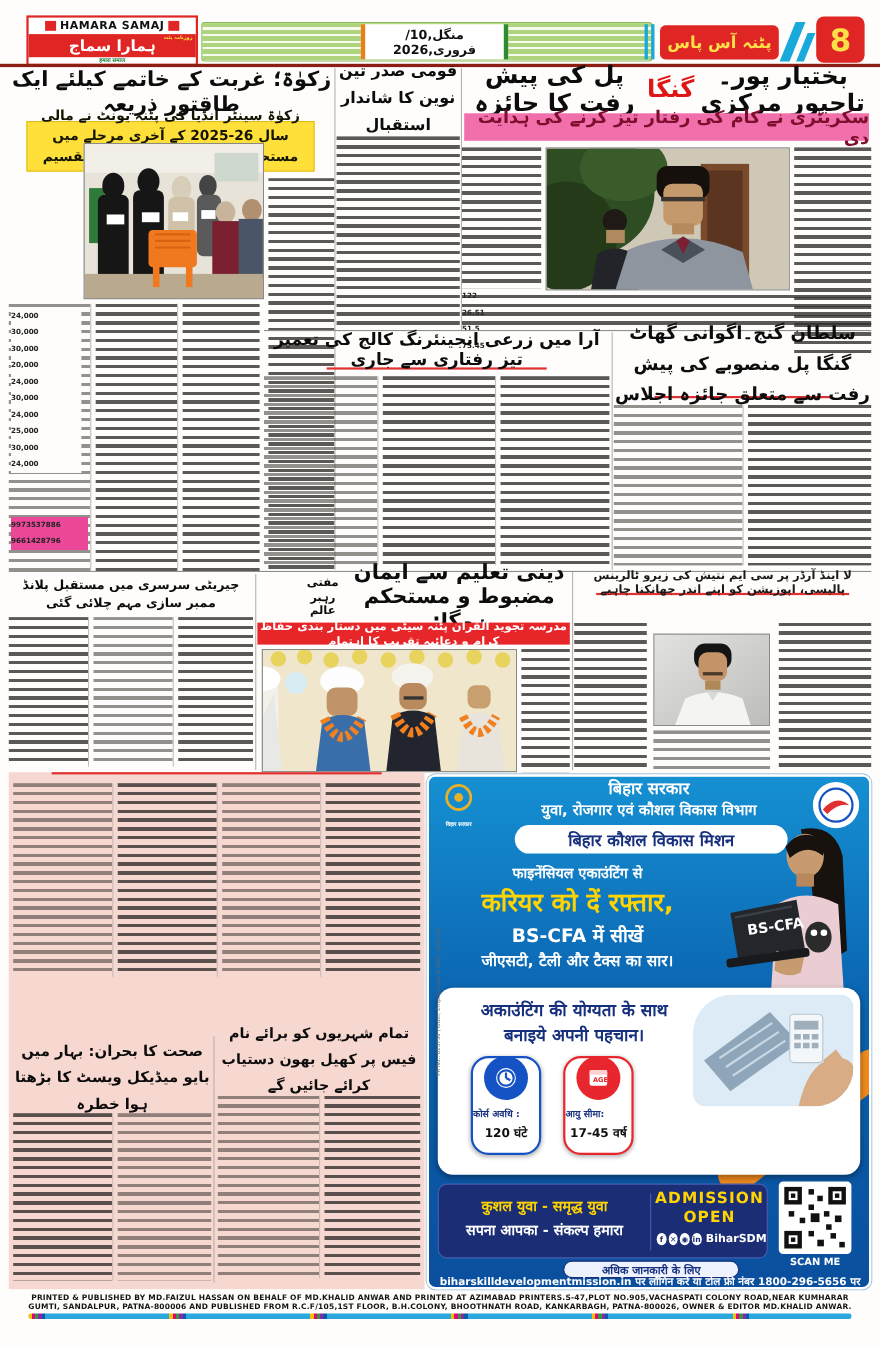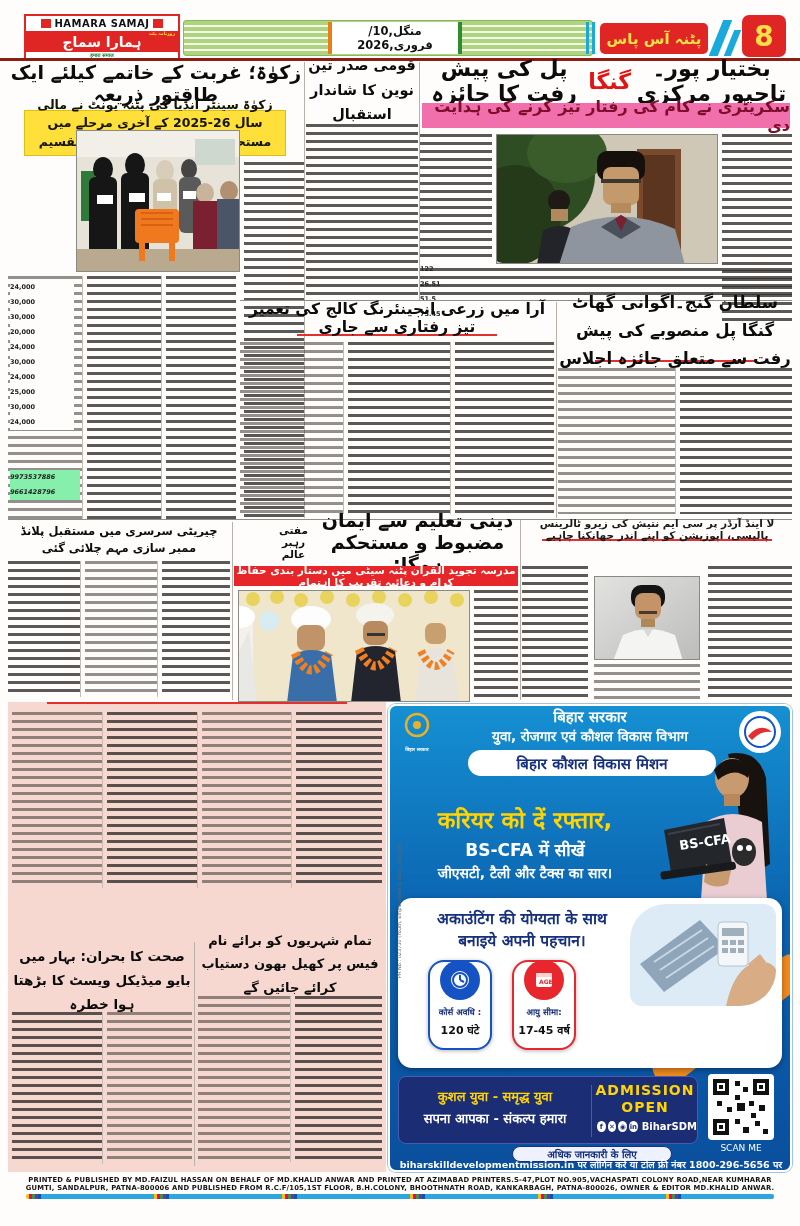--- a/index.html
+++ b/index.html
@@ -42,21 +42,21 @@
   .photo { border:1px solid #8a8a84; background:#ddd; overflow:hidden; }
 
   .pinkzone { background:#f7d8d1; }
 
   
   .ad { border:2px solid #fff; border-radius:8px; background:linear-gradient(180deg,#1590d2 0%, #0b63b0 45%, #0a4f9e 100%); box-shadow:0 0 0 1px #9fc4e0; overflow:hidden; }
   .ad .white-pill { background:#fff; color:#16307e; font-weight:800; border-radius:14px; }
   .ad .card { background:#fff; border-radius:14px; box-shadow:0 2px 6px rgba(0,0,0,.35); }
   .badge { position:relative; width:64px; height:90px; background:#fff; border-radius:16px; box-shadow:0 1px 4px rgba(0,0,0,.3); }
   .badge .ring { position:absolute; left:50%; transform:translateX(-50%); top:-2px; width:40px; height:40px; border-radius:50%; display:flex; align-items:center; justify-content:center; }
-  .badge .lbl { position:absolute; top:44px; width:100%; text-align:center; font-size:8.5px; font-weight:800; color:#16307e; }
+  .badge .lbl { position:absolute; top:44px; width:100%; text-align:left; font-size:8.5px; font-weight:800; color:#16307e; }
   .badge .val { position:absolute; top:60px; width:100%; text-align:center; font-size:11px; font-weight:800; color:#101010; }
   .badge.blue  { border:2px solid #1553c4; } .badge.blue .ring{ background:#1553c4; }
   .badge.red   { border:2px solid #e8262d; } .badge.red .ring{ background:#e8262d; }
   .badge.purple{ border:2px solid #8e24aa; } .badge.purple .ring{ background:#8e24aa; }
   .navybox { background:#1b2d74; border:1px solid #465cb0; border-radius:8px; }
   .soc { display:inline-flex; width:11px; height:11px; border-radius:50%; background:#fff; color:#1b2d74; font-size:7px; font-weight:800; align-items:center; justify-content:center; margin-right:2px; }
 
   .footer-line { font-size:6.8px; font-weight:800; color:#141414; letter-spacing:.2px; text-align:center; white-space:nowrap; }
   .dotbar { height:5px; background:repeating-linear-gradient(90deg,
       #f2c300 0 3px,#e5007e 3px 6px,#2e9a3e 6px 9px,#8e24aa 9px 12px,#0a58a8 12px 15px,
@@ -195,21 +195,21 @@
       <div class="tinynum">30,000</div>
       <div class="tinynum">30,000</div>
       <div class="tinynum">20,000</div>
       <div class="tinynum">24,000</div>
       <div class="tinynum">30,000</div>
       <div class="tinynum">24,000</div>
       <div class="tinynum">25,000</div>
       <div class="tinynum">30,000</div>
       <div class="tinynum">24,000</div>
     </div>
-    <div class="abs" style="left:2px;top:408px;width:70px;background:#86efac;font-style:italic;">
+    <div class="abs" style="left:2px;top:408px;width:70px;background:#ec4899;">
       <div class="tinynum">9973537886</div>
       <div class="tinynum">9661428796</div>
     </div>
   </div>
 
   <div class="abs" style="left:306px;top:62px;width:112px;height:238px;">
     <div class="headline rtl ctr" style="width:100%;height:56px;font-size:14.5px;line-height:1.7;">قومی صدر تین نوین کا شاندار استقبال</div>
     <div class="utext" style="margin-top:6px;width:100%;height:172px;"></div>
   </div>
 
@@ -369,20 +369,21 @@
     <div class="abs" style="right:8px;top:4px;">
       <svg width="44" height="44" viewBox="0 0 44 44">
           <circle cx="22" cy="22" r="21" fill="#fff"></circle>
           <circle cx="22" cy="22" r="15" fill="none" stroke="#1553c4" stroke-width="2"></circle>
           <path d="M10,26 Q22,12 34,22 Q24,20 14,30 Z" fill="#e03030"></path>
         </svg>
     </div>
 
     <div class="white-pill ctr abs" style="left:78px;top:44px;width:248px;height:26px;font-size:15px;">बिहार कौशल विकास मिशन</div>
 
+    <div class="abs ctr" style="left:10px;top:78px;width:250px;height:18px;color:#fff;font-size:13px;font-weight:700;">फाइनेंसियल एकाउंटिंग से</div>
     <div class="abs ctr" style="left:2px;top:96px;width:266px;height:34px;color:#ffd400;font-size:23px;font-weight:800;">करियर को दें रफ्तार,</div>
     <div class="abs ctr" style="left:10px;top:132px;width:250px;height:22px;color:#fff;font-size:17px;font-weight:800;">BS-CFA में सीखें</div>
     <div class="abs ctr" style="left:2px;top:156px;width:266px;height:20px;color:#fff;font-size:14px;font-weight:700;">जीएसटी, टैली और टैक्स का सार।</div>
 
     <div class="abs" style="right:0;top:38px;">
       <svg width="150" height="172" viewBox="0 0 150 172">
         <path d="M88,10 Q118,4 126,34 L130,120 Q116,130 104,120 L96,44 Z" fill="#18120e"></path>
         <ellipse cx="92" cy="34" rx="17" ry="20" fill="#c79a6f"></ellipse>
         <path d="M74,26 Q88,6 112,22 L108,34 Q94,22 78,36 Z" fill="#18120e"></path>
         <rect x="84" y="50" width="16" height="12" fill="#b8885c"></rect>
@@ -499,21 +500,21 @@
             <rect x="46" y="6" width="8" height="8"></rect>
             <rect x="6" y="46" width="8" height="8"></rect>
           </g>
         <g fill="#111">
             <rect x="8" y="8" width="4" height="4"></rect>
             <rect x="48" y="8" width="4" height="4"></rect>
             <rect x="8" y="48" width="4" height="4"></rect>
           </g>
       </svg>
     </div>
-    <div class="ctr abs" style="left:318px;top:436px;width:66px;height:12px;color:#fff;font-size:9px;font-weight:400;text-align:right;">SCAN ME</div>
+    <div class="ctr abs" style="left:318px;top:436px;width:66px;height:12px;color:#fff;font-size:9px;font-weight:700;text-align:right;">SCAN ME</div>
 
     <div class="ctr abs" style="left:122px;top:440px;width:160px;height:16px;background:#eef2ff;border:1px solid #16307e;border-radius:9px;color:#16307e;font-size:10px;font-weight:800;">अधिक जानकारी के लिए</div>
     <div class="ctr abs" style="left:2px;top:458px;width:398px;height:14px;color:#fff;font-size:9.5px;font-weight:800;">biharskilldevelopmentmission.in पर लॉगिन करें या टोल फ्री नंबर 1800-296-5656 पर कॉल करें।</div>
   </div>
 
   <div class="abs footer-line" style="left:0;top:1176px;width:800px;">PRINTED &amp; PUBLISHED BY MD.FAIZUL HASSAN ON BEHALF OF MD.KHALID ANWAR AND PRINTED AT AZIMABAD PRINTERS.S-47,PLOT NO.905,VACHASPATI COLONY ROAD,NEAR KUMHARAR</div>
   <div class="abs footer-line" style="left:0;top:1184px;width:800px;">GUMTI, SANDALPUR, PATNA-800006 AND PUBLISHED FROM R.C.F/105,1ST FLOOR, B.H.COLONY, BHOOTHNATH ROAD, KANKARBAGH, PATNA-800026, OWNER &amp; EDITOR MD.KHALID ANWAR.</div>
   <div class="abs dotbar" style="left:26px;top:1194px;width:748px;"></div>
 
 </div>

